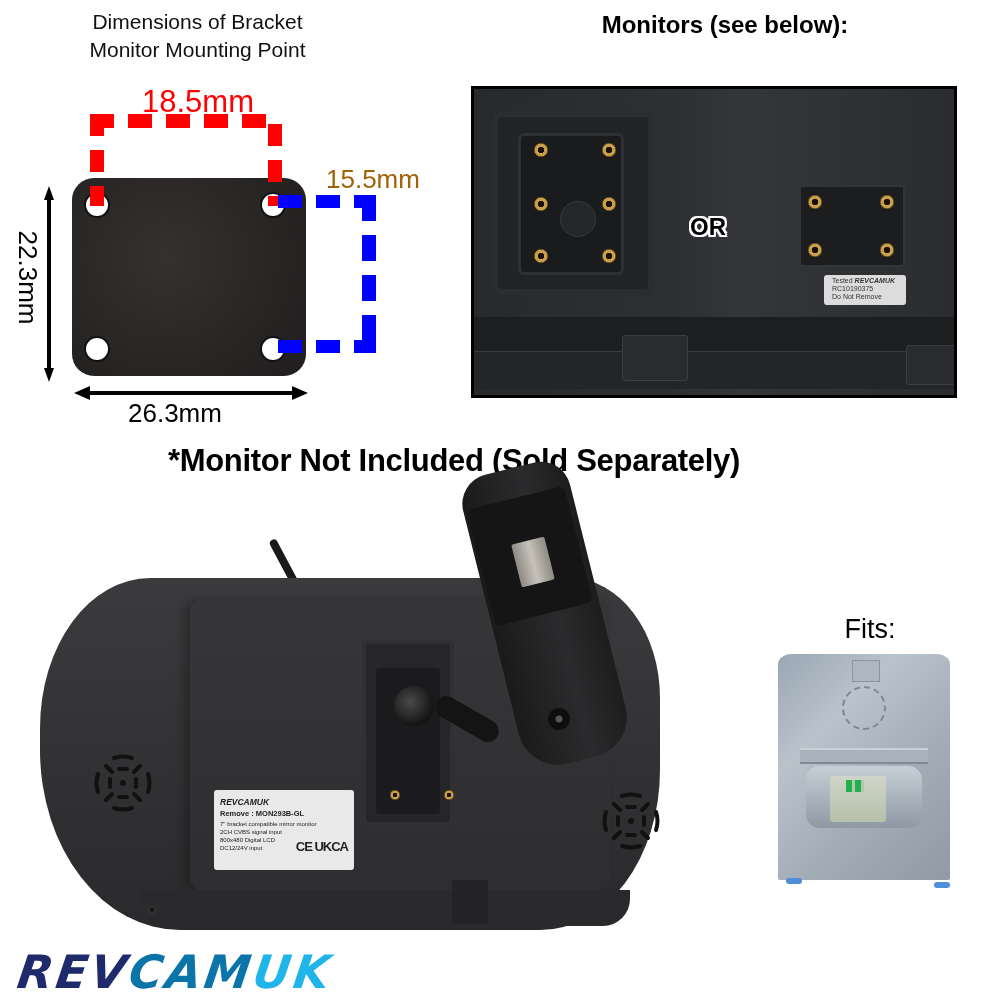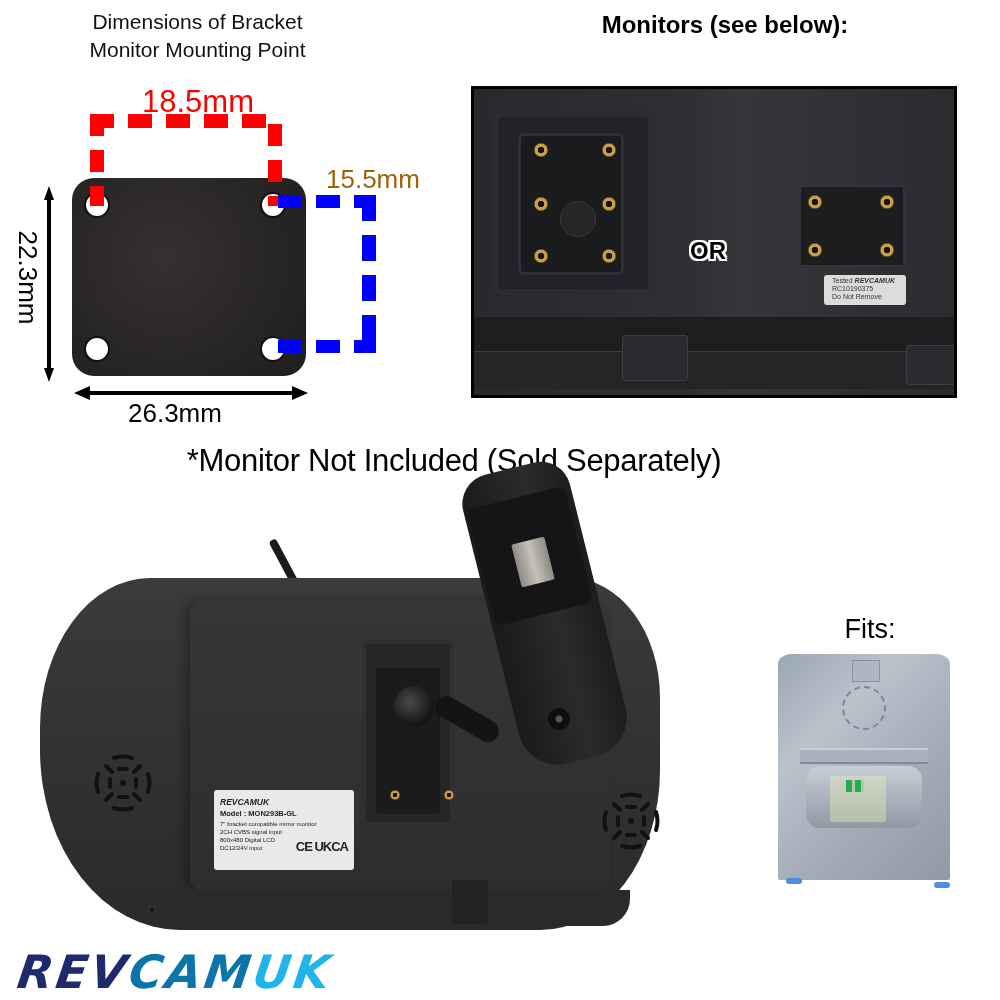--- a/index.html
+++ b/index.html
@@ -46,27 +46,27 @@
     background: linear-gradient(90deg, #28292c 0%, #2f3033 45%, #35363a 55%, #2b2c2f 100%); }
   .photo-lower { position: absolute; left: 0; right: 0; top: 228px; height: 72px; background: #1d1e20; }
   .photo-lower2 { position: absolute; left: 0; right: 0; top: 262px; height: 38px; background: #242527; border-top: 1px solid #3a3b3e; }
   .tab1 { position: absolute; left: 148px; top: 246px; width: 66px; height: 46px; background: #2a2b2e; border: 1px solid #3d3e41; border-radius: 3px; }
   .tab2 { position: absolute; left: 432px; top: 256px; width: 60px; height: 40px; background: #2a2b2e; border: 1px solid #3d3e41; border-radius: 3px; }
   .plate6-outer { position: absolute; left: 18px; top: 22px; width: 162px; height: 184px; border-radius: 10px; background: #222326; box-shadow: inset 0 0 0 6px #2c2d30; }
   .plate6-inner { position: absolute; left: 44px; top: 44px; width: 106px; height: 142px; border-radius: 6px; background: #1a1b1d; box-shadow: inset 0 0 0 3px #2f3033; }
   .plate4 { position: absolute; left: 325px; top: 96px; width: 106px; height: 82px; background: #1c1d1f; border: 2px solid #333437; border-radius: 3px; }
   .brass { position: absolute; width: 14px; height: 14px; border-radius: 50%; background: radial-gradient(circle, #1a1209 0 3px, #c9a04a 3.5px 6px, #7a5a22 6.5px); }
   .or-text { position: absolute; left: 216px; top: 124px; font-size: 24px; font-weight: bold; color: #000;
-    text-shadow: -2px 0 #fff, 2px 0 #fff, 0 -2px #fff, 0 2px #fff, -2px -2px #fff, 2px 2px #fff, -2px 2px #fff, 2px -2px #fff; margin-top: 24px; }
+    text-shadow: -2px 0 #fff, 2px 0 #fff, 0 -2px #fff, 0 2px #fff, -2px -2px #fff, 2px 2px #fff, -2px 2px #fff, 2px -2px #fff; }
   .cap { position: absolute; left: 86px; top: 112px; width: 36px; height: 36px; border-radius: 50%; background: #252628; border: 1px solid #3a3b3e; }
   .sticker { position: absolute; left: 350px; top: 186px; width: 82px; height: 30px; background: #dcdcdc; border-radius: 3px; font-size: 7px; line-height: 8px; color: #333; padding: 2px 4px 0 8px; }
   .sticker .brand { font-style: italic; font-weight: bold; }
 
   
-  .note { left: 0; top: 443px; width: 908px; text-align: center; font-size: 31px; color: #000; letter-spacing: -0.3px; }
+  .note { left: 0; top: 443px; width: 908px; text-align: center; font-size: 31px; color: #000; letter-spacing: -0.3px; font-weight: bold; }
 
   
   .monitor { left: 40px; top: 578px; width: 620px; height: 352px; border-radius: 110px 90px 120px 140px / 150px 120px 160px 180px;
     background: linear-gradient(180deg, #3b3b3d 0%, #333335 45%, #2a2a2c 100%); }
   .monitor-face { left: 190px; top: 600px; width: 420px; height: 290px; border-radius: 12px; background: linear-gradient(180deg, #363638 0%, #2e2e30 100%); box-shadow: -6px 0 10px rgba(0,0,0,0.25); }
   .monitor-base { left: 140px; top: 890px; width: 490px; height: 36px; background: #2a2a2c; border-radius: 0 0 30px 40px; }
   .monitor-tab { left: 452px; top: 880px; width: 36px; height: 44px; background: #232325; border-radius: 3px; }
   .cable { left: 268px; top: 540px; width: 8px; height: 92px; background: #1a1a1a; transform: rotate(-28deg); transform-origin: top; border-radius: 4px; }
   .speaker { width: 62px; height: 62px; }
   .sp-left { left: 92px; top: 752px; }
@@ -234,21 +234,21 @@
 <div class="abs mini-brass mb1"></div>
 <div class="abs mini-brass mb2"></div>
 <div class="abs stem"></div>
 <div class="abs arm"></div>
 <div class="abs arm-head"></div>
 <div class="abs arm-clip"></div>
 <div class="abs arm-screw"></div>
 
 <div class="abs label">
   <div class="brand">REVCAMUK</div>
-  <div class="model">Model : MON293B-GL</div>
+  <div class="model">Remove : MON293B-GL</div>
   <div class="line">7" bracket compatible mirror monitor</div>
   <div class="line">2CH CVBS signal input</div>
   <div class="line">800x480 Digital LCD</div>
   <div class="line">DC12/24V input</div>
   <div class="marks">CE UKCA</div>
 </div>
 
 <div class="abs fits-title">Fits:</div>
 <div class="abs fits-plate"></div>
 <div class="abs fits-top"></div>

